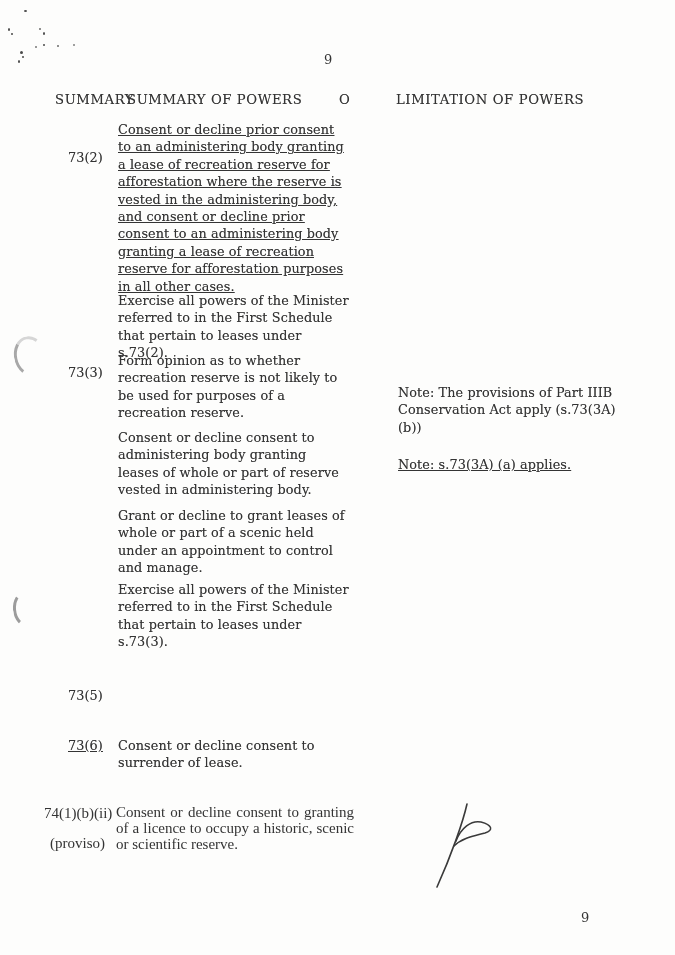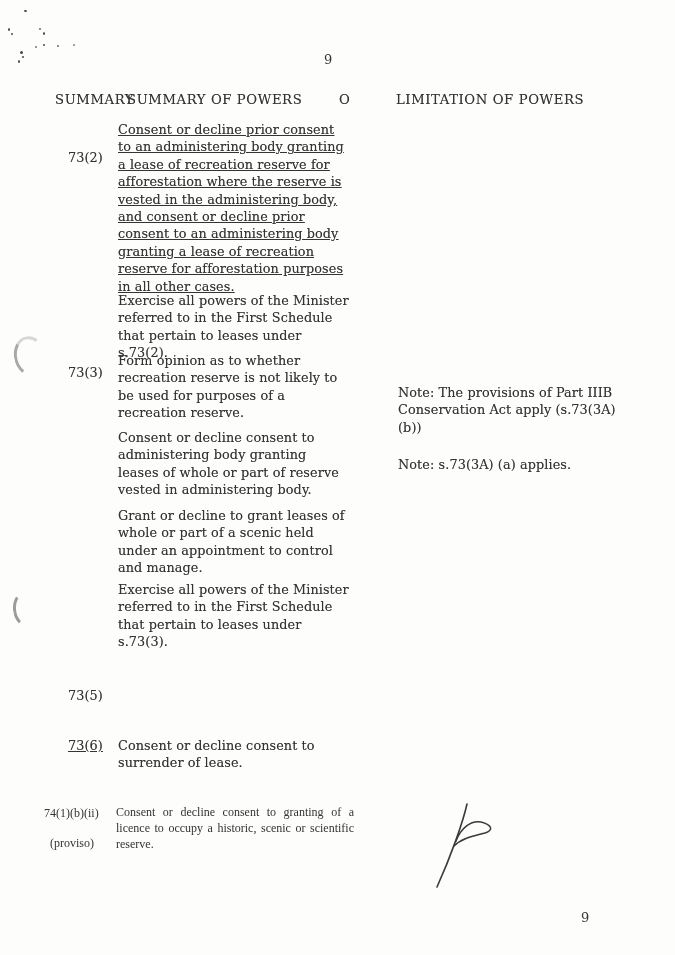--- a/index.html
+++ b/index.html
@@ -10,21 +10,21 @@
   }
   .abs { position:absolute; }
   .body-text {
     font-size:12.8px; line-height:17.4px; letter-spacing:0.1px;
     text-shadow:0 0 0.4px rgba(70,70,70,0.55);
   }
   .header-text {
     font-size:13.2px; letter-spacing:0.6px;
     text-shadow:0 0 0.4px rgba(70,70,70,0.55);
   }
-  .times { font-family:"Liberation Serif", serif; font-size:12px; line-height:15.8px; }
+  .times { font-family:"Liberation Serif", serif; font-size:15px; line-height:15.8px; }
   .pgnum { font-size:13px; }
 
   
   .h-section    { left:55px;  top:92px; }
   .h-summary    { left:127px; top:92px; }
   .h-middle     { left:339px; top:92px; }
   .h-limitation { left:396px; top:92px; }
 
   
   .pg-top    { left:324px; top:52px; }
@@ -46,21 +46,21 @@
   .p-733-1 { top:429px; }
   .p-733-2 { top:507px; }
   .p-733-3 { top:581px; }
   .p-735-0 { top:645px; }
   .p-736-0 { top:737px; }
   .p-74-0  { left:116px; top:805px; width:238px; text-align:justify; }
 
   
   .limcol { width:230px; left:398px; }
   .n-733-0 { top:384px; }
-  .n-733-1 { top:456px; }
+  .n-733-1 { top:456px;text-decoration:underline; }
   .n-736-0 { left:390px; top:735px; width:226px; }
 
   
   .speck { position:absolute; background:#4a4a4a; border-radius:50%; }
   .crescent {
     position:absolute; border-radius:50%;
     border:3px solid transparent;
   }
   .crescent.c1 {
     left:14px; top:336px; width:26px; height:34px;

